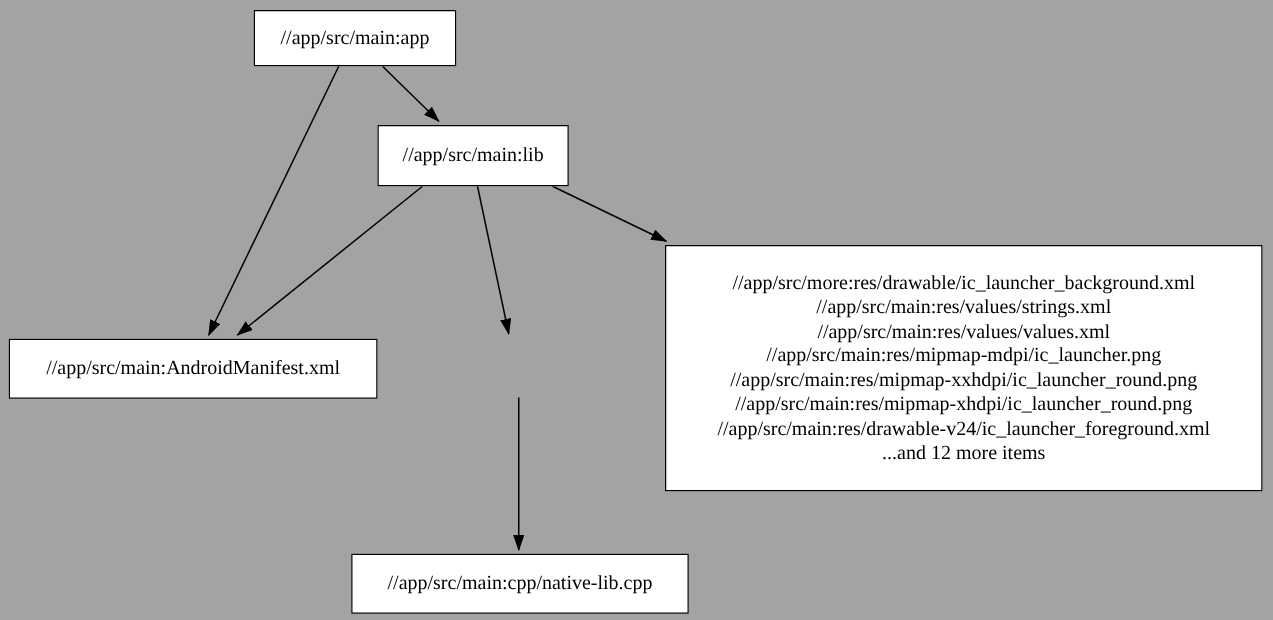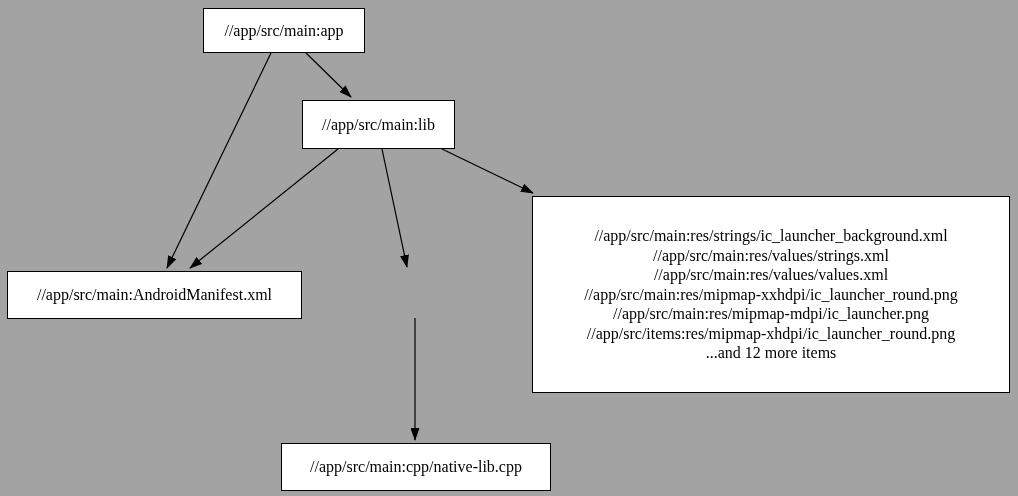--- a/index.html
+++ b/index.html
@@ -73,26 +73,27 @@
   <div class="node" id="node-manifest">
     <span>//app/src/main:AndroidManifest.xml</span>
   </div>
 
   <div class="node" id="node-lib">
     <span>//app/src/main:lib</span>
   </div>
 
 
   <div class="node node-multiline" id="node-resources">
-      <div>//app/src/main:res/strings/ic_launcher_background.xml</div>
+      <div>//app/src/more:res/drawable/ic_launcher_background.xml</div>
       <div>//app/src/main:res/values/strings.xml</div>
       <div>//app/src/main:res/values/values.xml</div>
+      <div>//app/src/main:res/mipmap-mdpi/ic_launcher.png</div>
       <div>//app/src/main:res/mipmap-xxhdpi/ic_launcher_round.png</div>
-      <div>//app/src/main:res/mipmap-mdpi/ic_launcher.png</div>
-      <div>//app/src/items:res/mipmap-xhdpi/ic_launcher_round.png</div>
+      <div>//app/src/main:res/mipmap-xhdpi/ic_launcher_round.png</div>
+      <div>//app/src/main:res/drawable-v24/ic_launcher_foreground.xml</div>
       <div>...and 12 more items</div>
     </div>
 
   <div class="node" id="node-native-lib">
     <span>//app/src/main:cpp/native-lib.cpp</span>
   </div>
 
 </div>
 
 </body></html>

